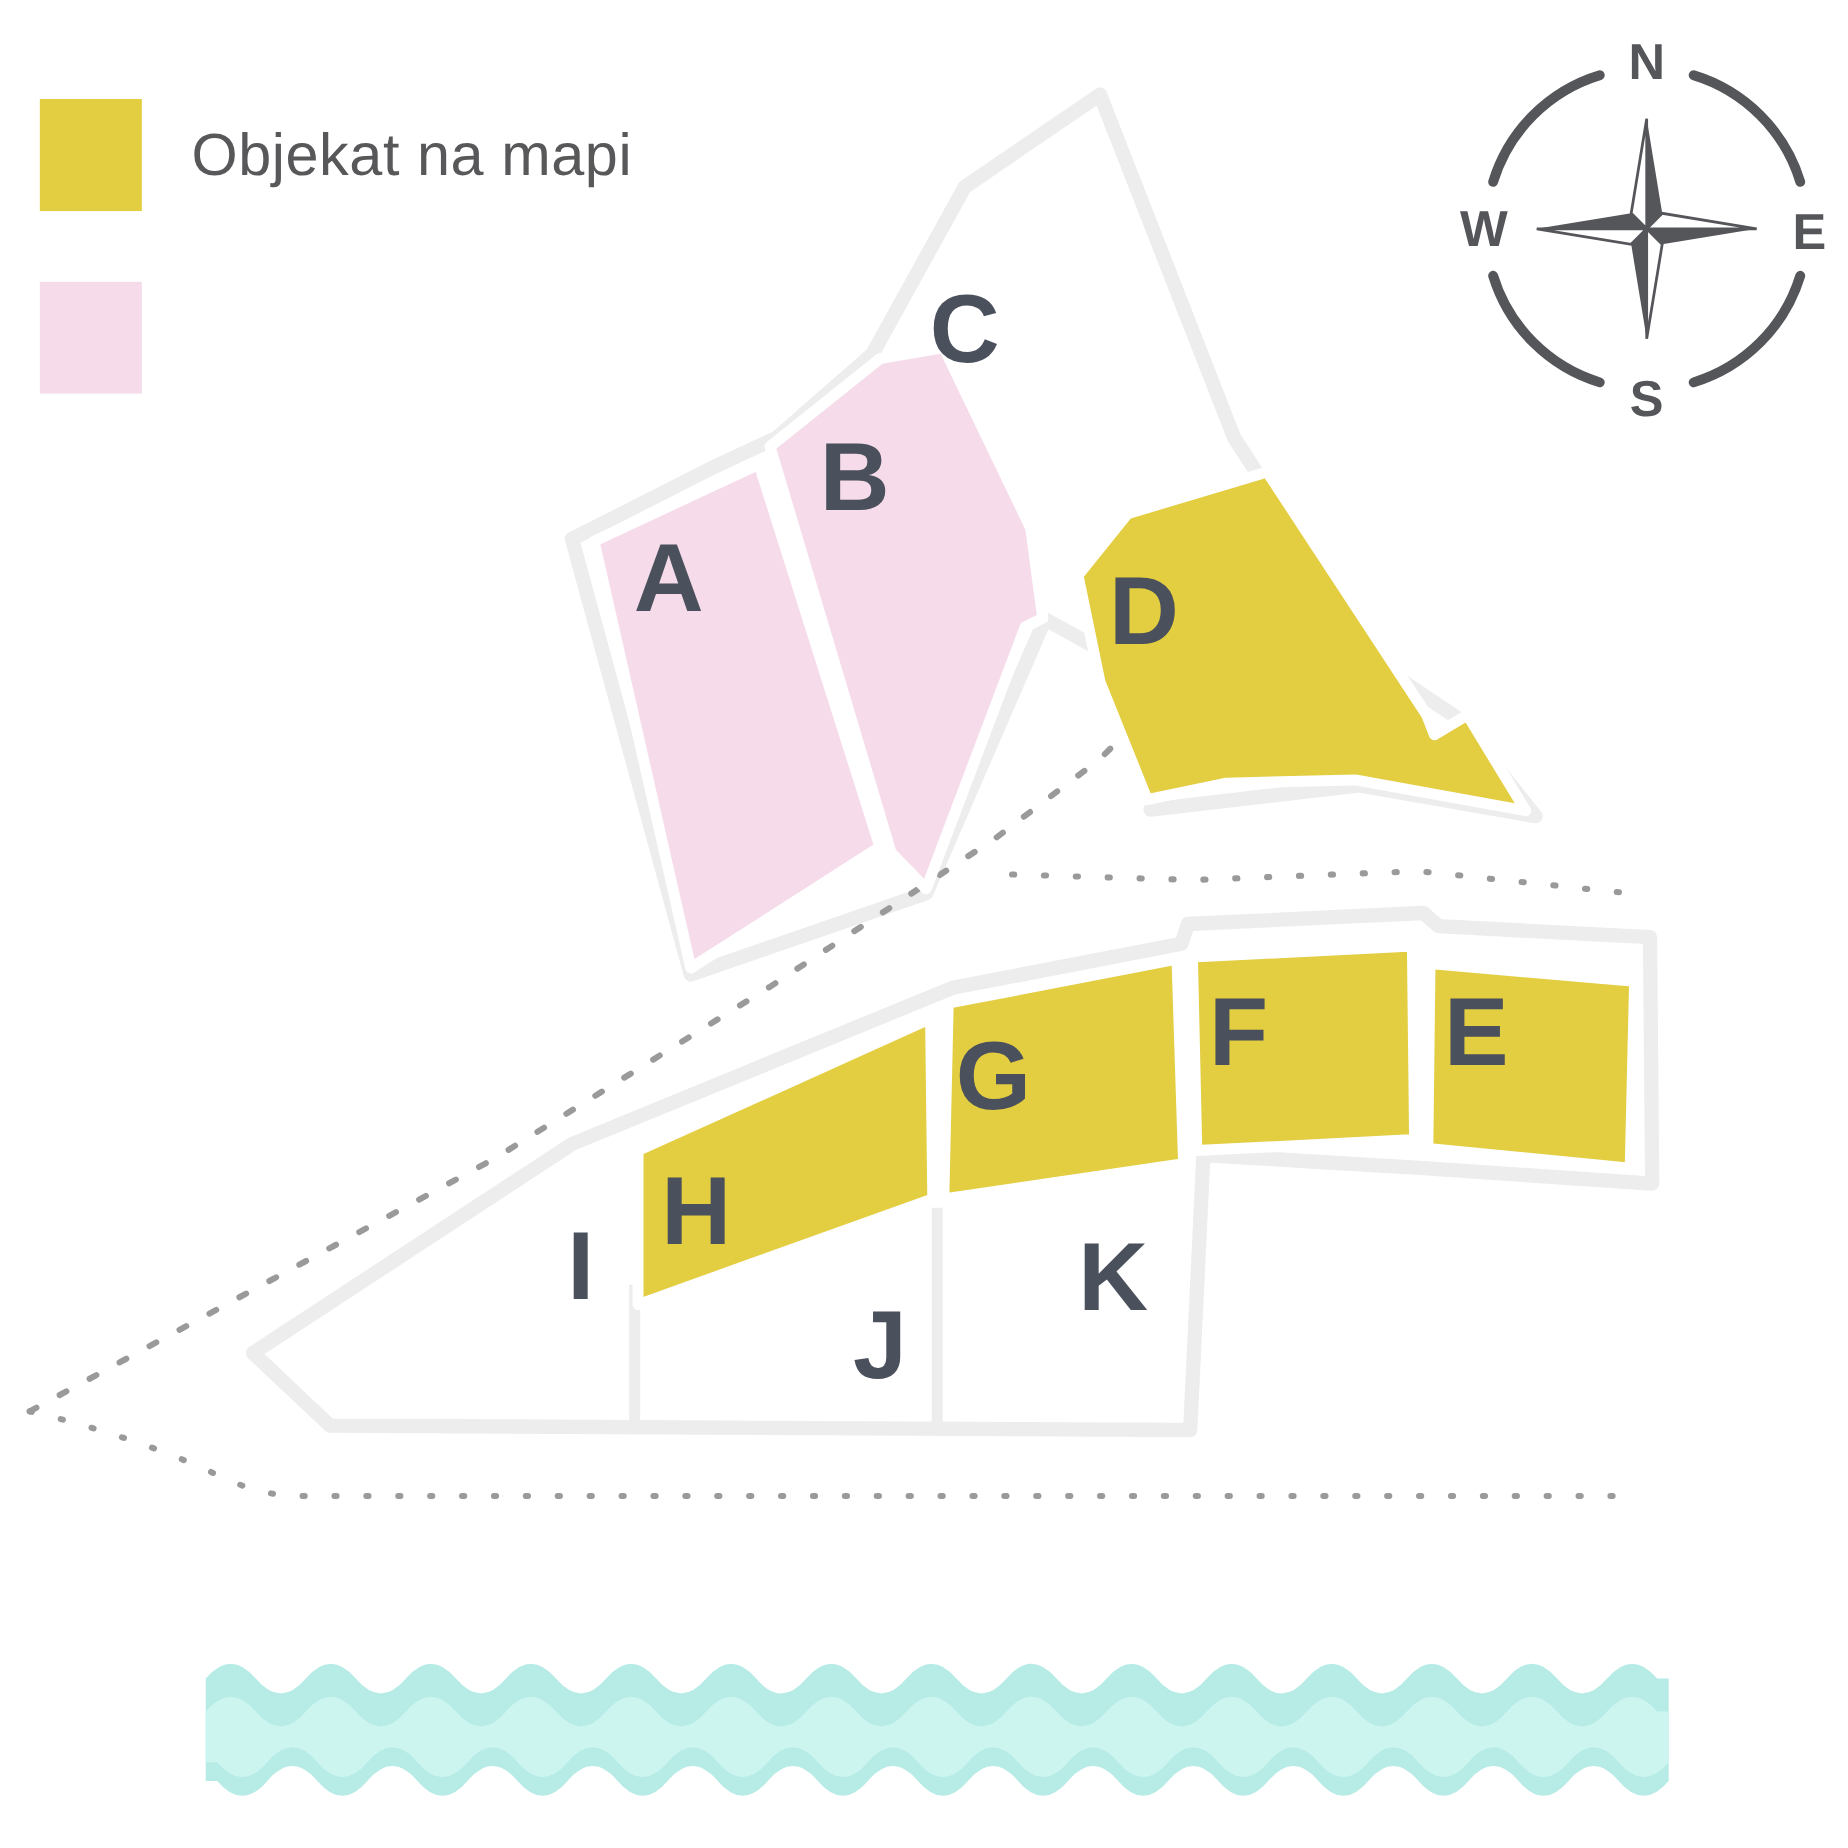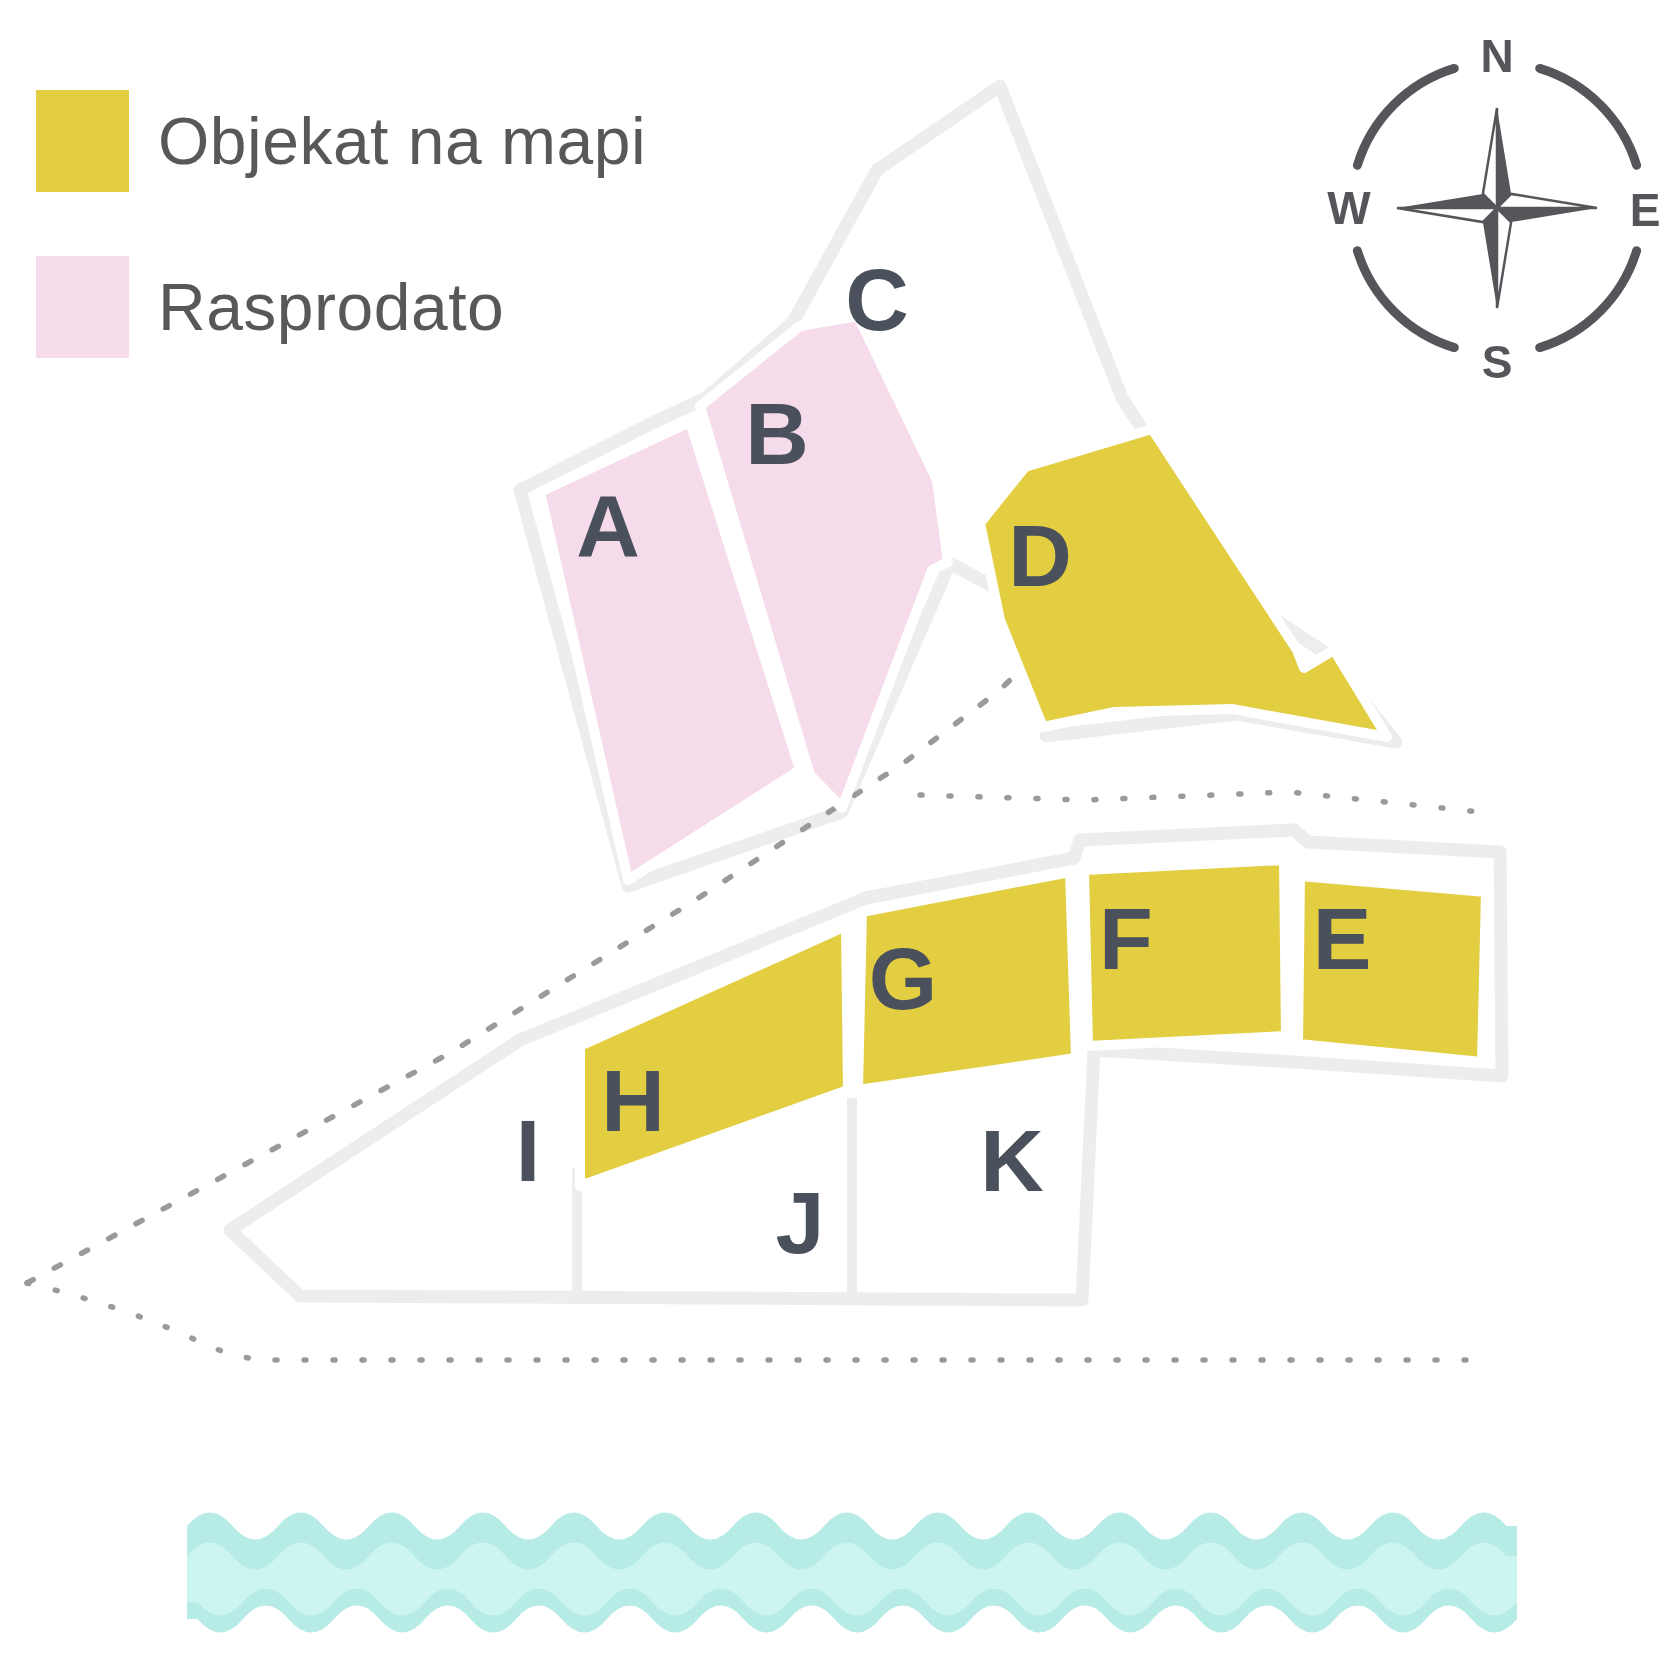--- a/index.html
+++ b/index.html
@@ -2,41 +2,40 @@
 <html><head>
 <meta charset="utf-8">
 <style>
   html,body{margin:0;padding:0;background:#ffffff;}
   body{width:1680px;height:1680px;position:relative;overflow:hidden;
        font-family:"Liberation Sans", sans-serif;}
   #map-svg{position:absolute;left:0;top:0;width:1680px;height:1680px;}
   .legend{position:absolute;left:36px;top:90px;z-index:5;}
   .legend-row{display:flex;align-items:center;margin-bottom:64px;}
   .legend-swatch{width:93px;height:102px;display:block;flex:0 0 auto;}
-  .legend-label{margin-left:29px;font-size:66px;color:#58585a;letter-spacing:0.5px;
+  .legend-label{margin-left:45px;font-size:54px;color:#58585a;letter-spacing:0.5px;
                 white-space:nowrap;}
   .zone-letter{font-size:88px;font-weight:700;}
   .compass-letter{font-size:46px;font-weight:700;}
   text{user-select:none;}
 </style>
 </head>
 <body>
 
 <div class="legend">
   <div class="legend-row">
     <svg class="legend-swatch" viewBox="0 0 93 102">
       <rect x="0" y="0" width="93" height="102" fill="#e3cd41"></rect>
     </svg>
     <span class="legend-label">Objekat na mapi</span>
   </div>
   <div class="legend-row">
     <svg class="legend-swatch" viewBox="0 0 93 102">
       <rect x="0" y="0" width="93" height="102" fill="#f6dbea"></rect>
     </svg>
-    <span class="legend-label">Rasprodato</span>
   </div>
 </div>
 
 <svg id="map-svg" viewBox="0 0 1680 1680">
 
   <polygon points="1000,86 1122,398 1258,608 1324,652 1396,742 1236,714 1046,736 1094,648 1054,636 1030,608 990,585 950,563 842,812 628,886 520,490 650,424 706,398 793,322 877,170" fill="#ffffff" stroke-width="13" stroke-linejoin="round" stroke="#ededed"></polygon>
 
   <polygon points="230,1230 520,1040 866,898 1074,858 1080,840 1294,830 1308,842 1500,852 1502,1076 1294,1062 1094,1050 1082,1300 300,1296" fill="#ffffff" stroke-width="13" stroke-linejoin="round" stroke="#ededed"></polygon>
 
   <line x1="577" y1="1168" x2="577" y2="1297" stroke-width="10" stroke="#ededed"></line>

